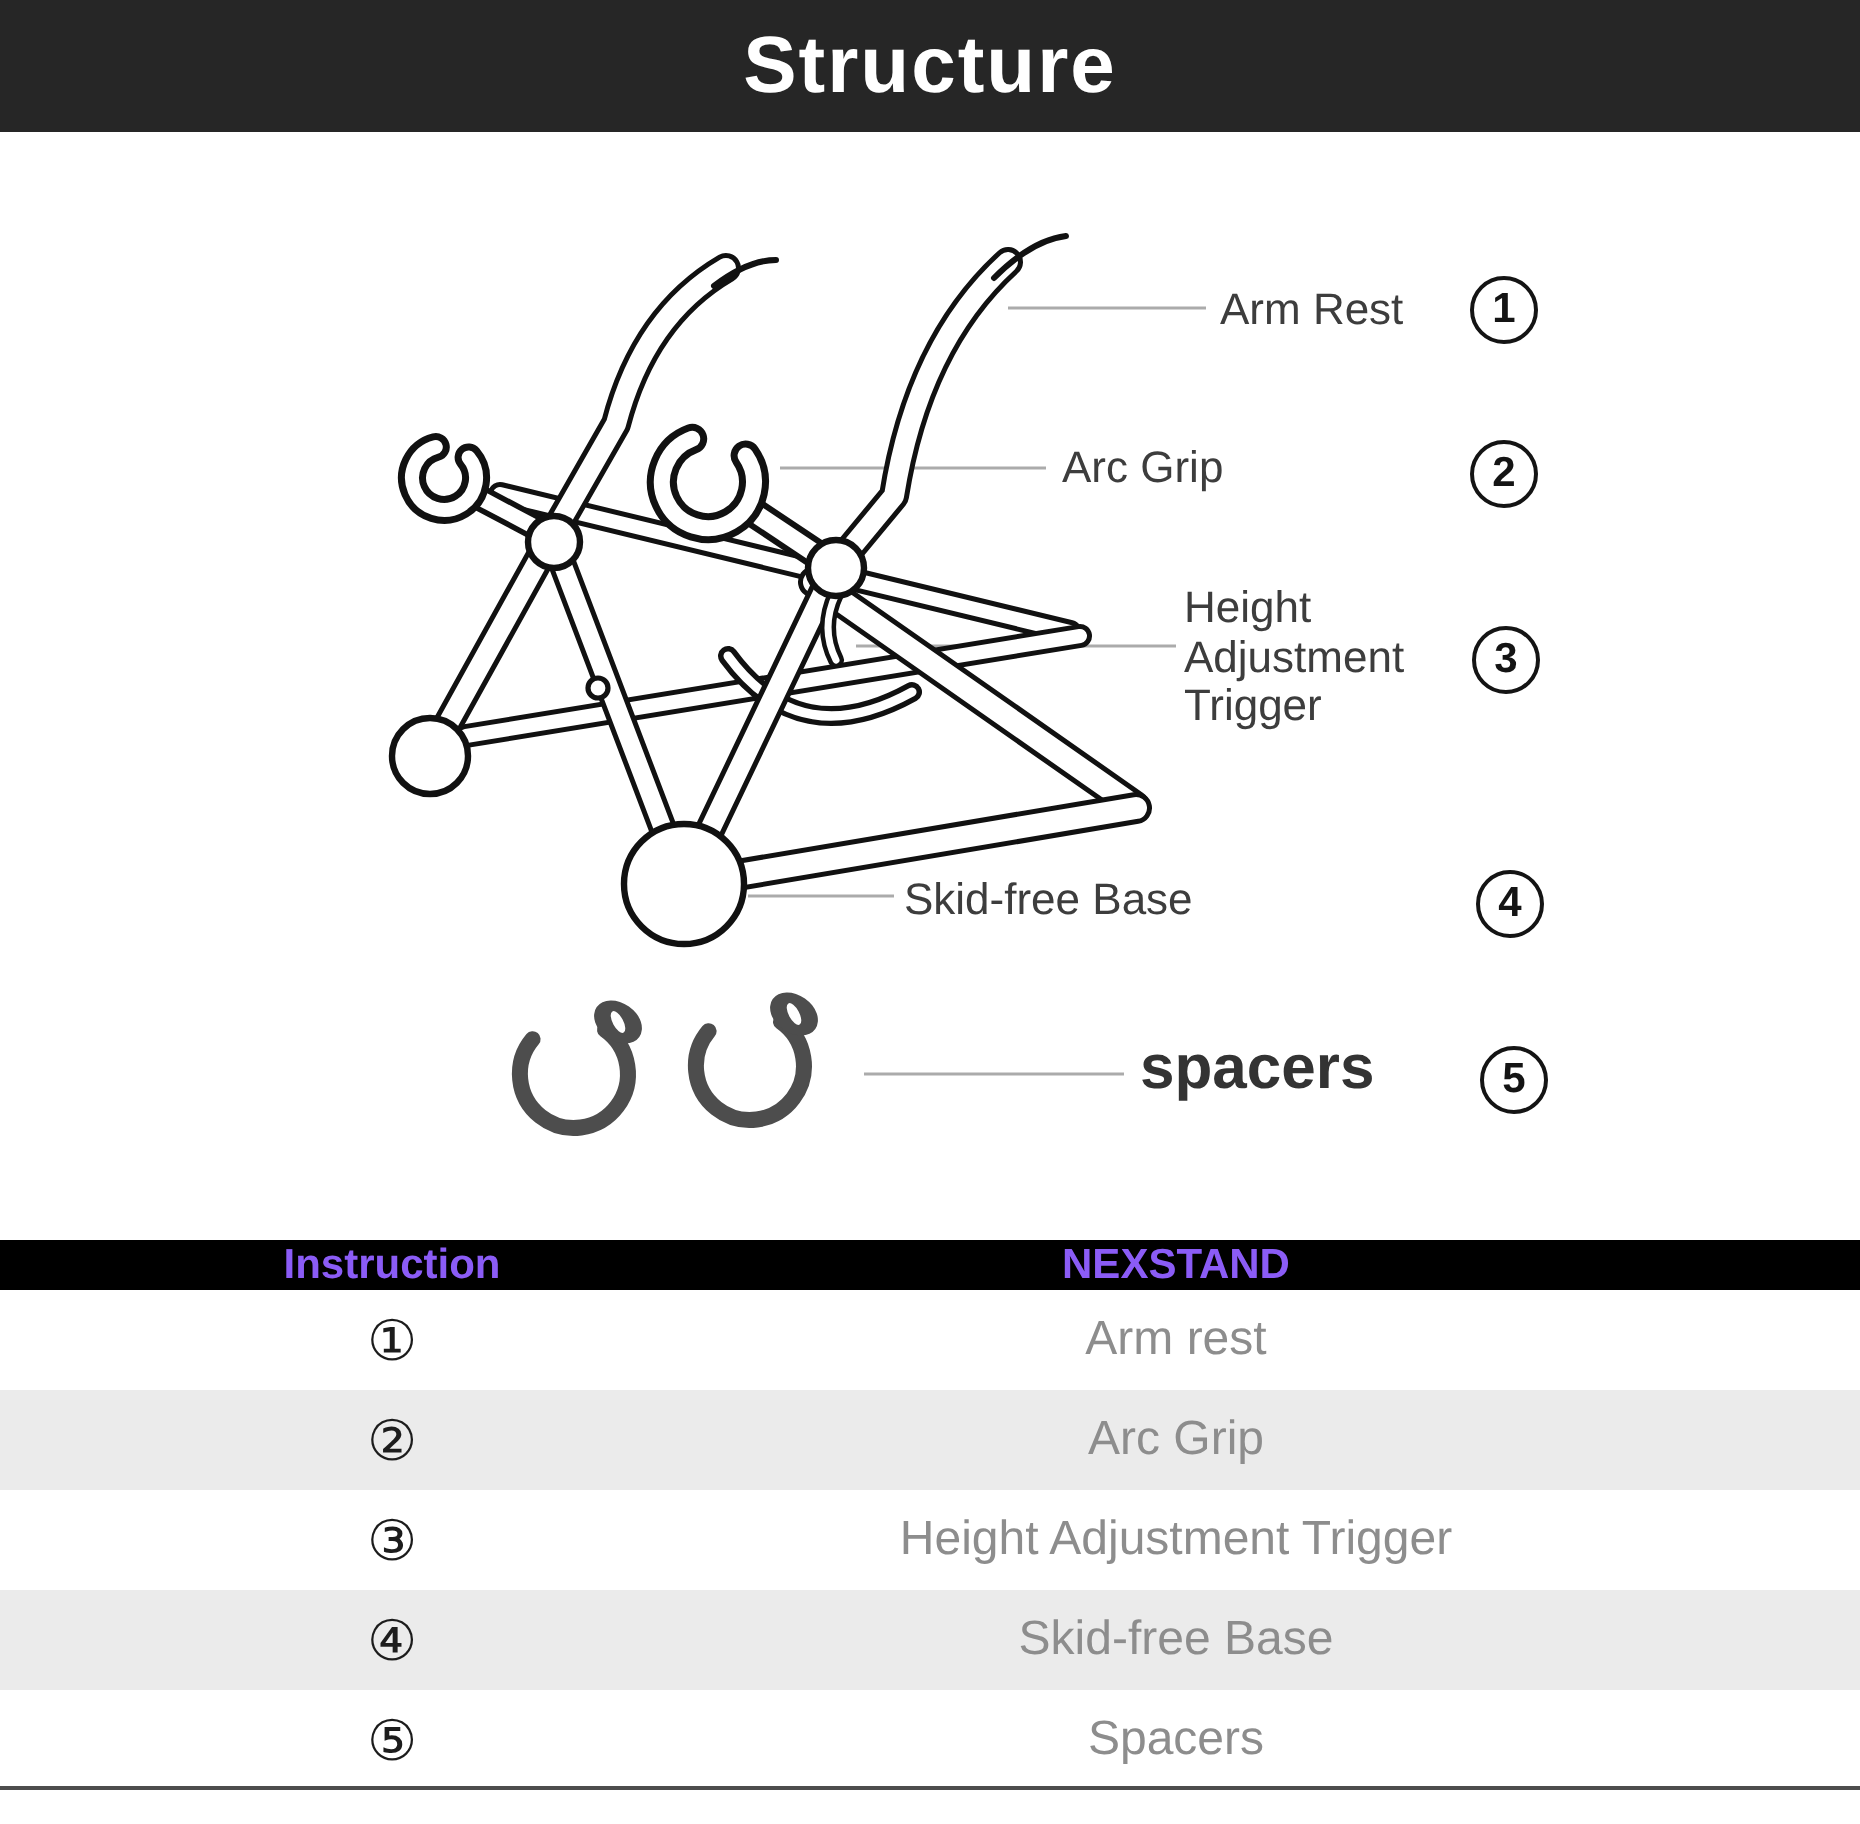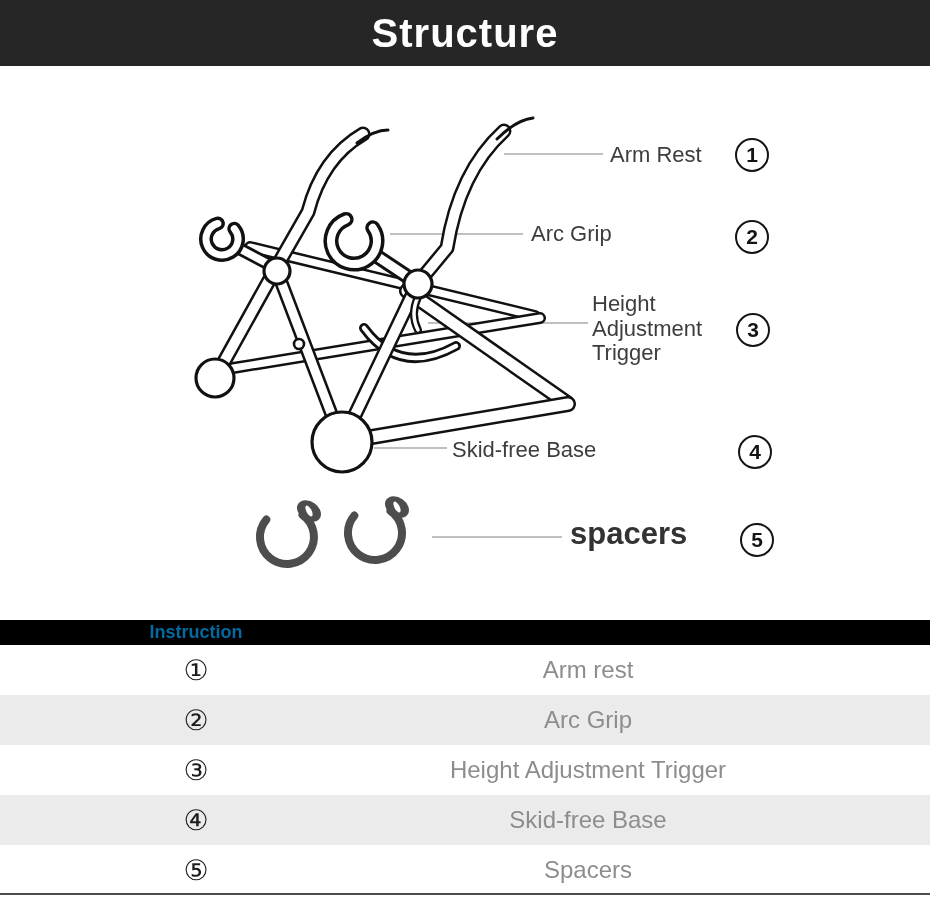--- a/index.html
+++ b/index.html
@@ -24,21 +24,21 @@
   .dlabel.multi{white-space:normal;width:132px;line-height:24.5px;}
   .dlabel.big{font-size:31px;font-weight:700;color:#333;}
   .badge{position:absolute;width:34px;height:34px;border:2.4px solid #141414;border-radius:50%;
          display:flex;align-items:center;justify-content:center;
          font-size:21px;font-weight:700;color:#141414;background:#fff;}
   .parts-table{position:absolute;top:620px;left:0;width:930px;}
   .thead{height:25px;background:var(--tablehead);display:flex;align-items:center;}
   .col1{width:392px;text-align:center;}
   .col2{width:392px;text-align:center;}
   .col3{flex:1;}
-  .thead span{color:#0369a1;font-weight:700;font-size:18px;}
+  .thead span{color:#8b5cf6;font-weight:700;font-size:21px;}
   .trow{height:50px;display:flex;align-items:center;background:#ffffff;}
   .trow.alt{background:var(--rowalt);}
   .glyph{font-family:"DejaVu Sans",sans-serif;font-size:28px;color:#1c1c1c;}
   .pname{font-size:24px;color:var(--parttext);}
   .bottom-line{position:absolute;top:893px;left:0;width:930px;border-top:2px solid #4d4d4d;}
 </style>
 </head>
 <body>
 
 <div class="title-bar">
@@ -113,20 +113,21 @@
   <div class="badge" style="left:735px;top:60px">1</div>
   <div class="badge" style="left:735px;top:142px">2</div>
   <div class="badge" style="left:736px;top:235px">3</div>
   <div class="badge" style="left:738px;top:357px">4</div>
   <div class="badge" style="left:740px;top:445px">5</div>
 </div>
 
 <div class="parts-table">
   <div class="thead">
     <span class="col1">Instruction</span>
+    <span class="col2">NEXSTAND</span>
     <span class="col3"></span>
   </div>
   <div class="trow">
     <span class="col1 glyph">①</span>
     <span class="col2 pname">Arm rest</span>
     <span class="col3"></span>
   </div>
   <div class="trow alt">
     <span class="col1 glyph">②</span>
     <span class="col2 pname">Arc Grip</span>

